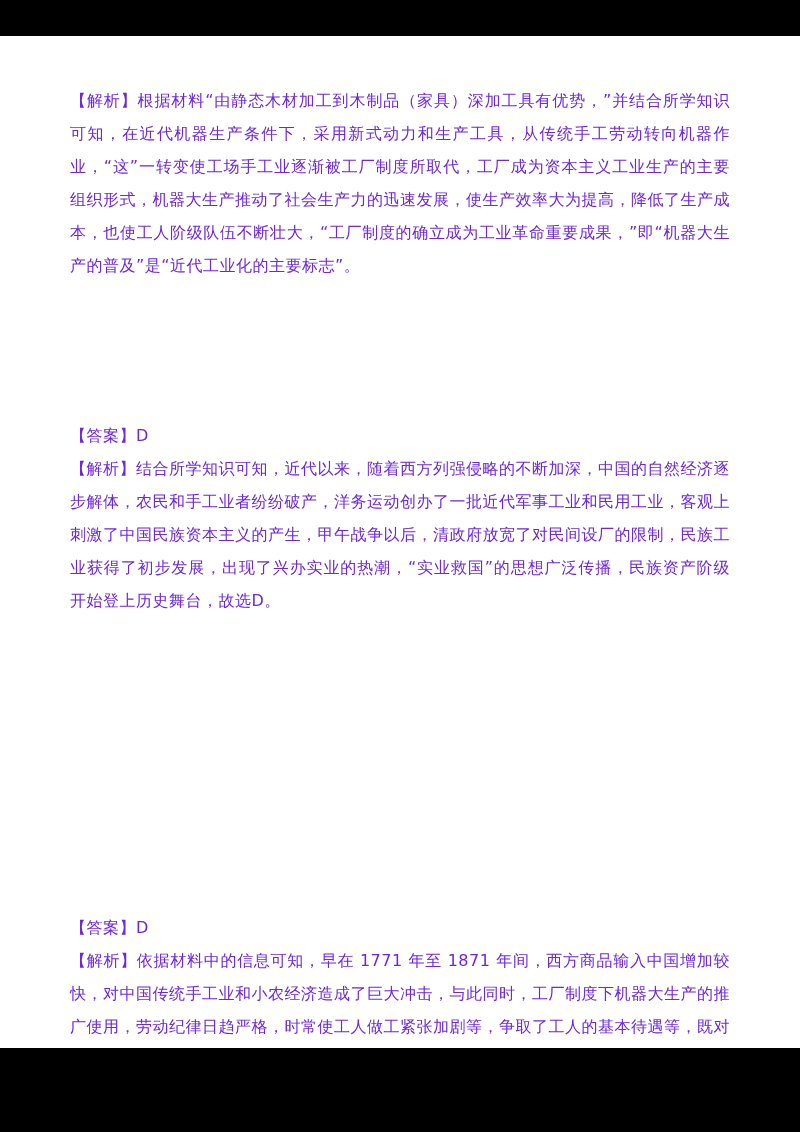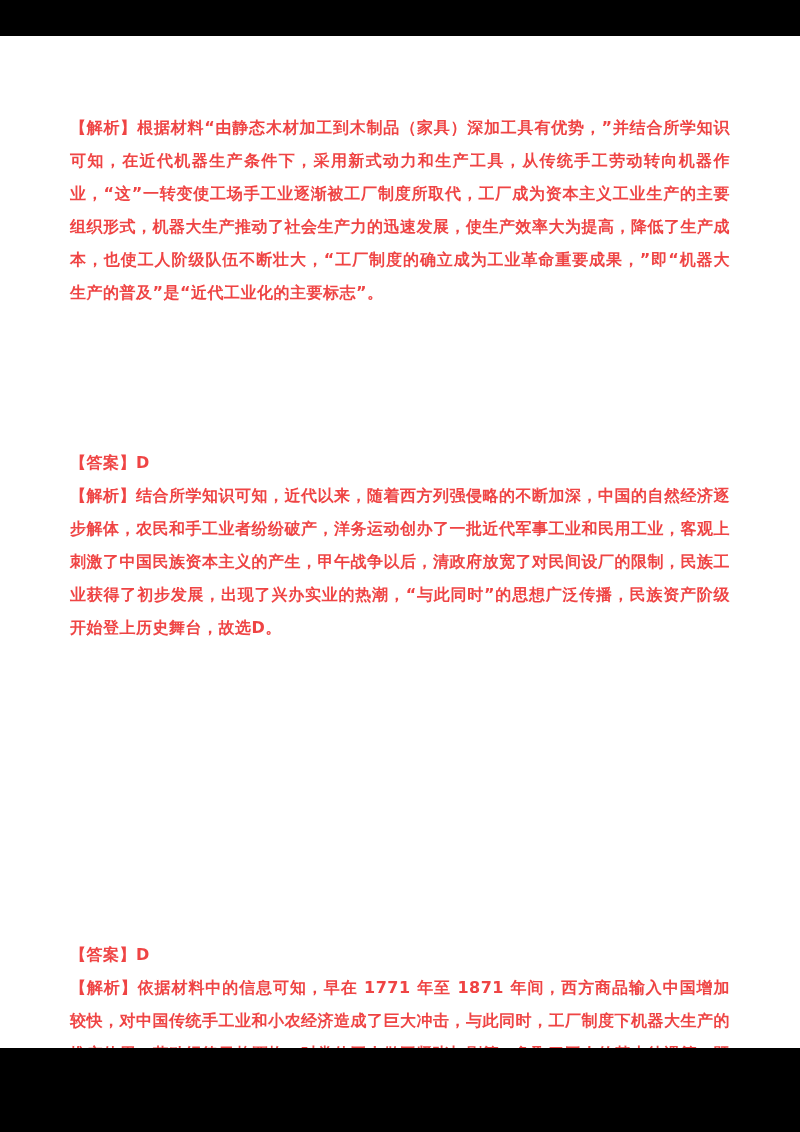--- a/index.html
+++ b/index.html
@@ -21,30 +21,29 @@
     width: 800px;
     background: #000000;
     z-index: 5;
   }
   #top-bar { top: 0; height: 36px; }
   #bottom-bar { top: 1048px; height: 84px; }
   .red-text {
     position: absolute;
     left: 70px;
     width: 660px;
-    color: #ef4444;
-    font-weight: bold;
+    color: #6d28d9;
+    font-weight: normal;
     font-size: 16px;
     line-height: 33px;
     text-align: justify;
     text-align-last: left;
     letter-spacing: 0.5px;
     word-break: break-all;
     z-index: 1;
-    margin-top: 27px;
   }
   .answer-line {
     width: 660px;
     text-align: right;
   }
   #analysis-1 { top: 84px; }
   #answer-1   { top: 419px; }
   #analysis-2 { top: 452px; }
   #answer-2   { top: 911px; }
   #analysis-3 { top: 944px; }
@@ -53,21 +52,21 @@
 <body>
 
 <div id="page">
 
   <div id="top-bar" class="black-bar"></div>
 
   <div id="analysis-1" class="red-text">【解析】根据材料“由静态木材加工到木制品（家具）深加工具有优势，”并结合所学知识可知，在近代机器生产条件下，采用新式动力和生产工具，从传统手工劳动转向机器作业，“这”一转变使工场手工业逐渐被工厂制度所取代，工厂成为资本主义工业生产的主要组织形式，机器大生产推动了社会生产力的迅速发展，使生产效率大为提高，降低了生产成本，也使工人阶级队伍不断壮大，“工厂制度的确立成为工业革命重要成果，”即“机器大生产的普及”是“近代工业化的主要标志”。</div>
 
   <div id="answer-1" class="red-text answer-line">【答案】D</div>
 
-  <div id="analysis-2" class="red-text">【解析】结合所学知识可知，近代以来，随着西方列强侵略的不断加深，中国的自然经济逐步解体，农民和手工业者纷纷破产，洋务运动创办了一批近代军事工业和民用工业，客观上刺激了中国民族资本主义的产生，甲午战争以后，清政府放宽了对民间设厂的限制，民族工业获得了初步发展，出现了兴办实业的热潮，“与此同时”的思想广泛传播，民族资产阶级开始登上历史舞台，故选D。</div>
+  <div id="analysis-2" class="red-text">【解析】结合所学知识可知，近代以来，随着西方列强侵略的不断加深，中国的自然经济逐步解体，农民和手工业者纷纷破产，洋务运动创办了一批近代军事工业和民用工业，客观上刺激了中国民族资本主义的产生，甲午战争以后，清政府放宽了对民间设厂的限制，民族工业获得了初步发展，出现了兴办实业的热潮，“实业救国”的思想广泛传播，民族资产阶级开始登上历史舞台，故选D。</div>
 
   <div id="answer-2" class="red-text answer-line">【答案】D</div>
 
   <div id="analysis-3" class="red-text">【解析】依据材料中的信息可知，早在 1771 年至 1871 年间，西方商品输入中国增加较快，对中国传统手工业和小农经济造成了巨大冲击，与此同时，工厂制度下机器大生产的推广使用，劳动纪律日趋严格，时常使工人做工紧张加剧等，争取了工人的基本待遇等，既对加强了整个社会的劳资关系协调，也在客观上推动了相关劳动立法的出台，促进了社会关系的调整与进步。</div>
 
   <div id="bottom-bar" class="black-bar"></div>
 
 </div>
 
 </body></html>

